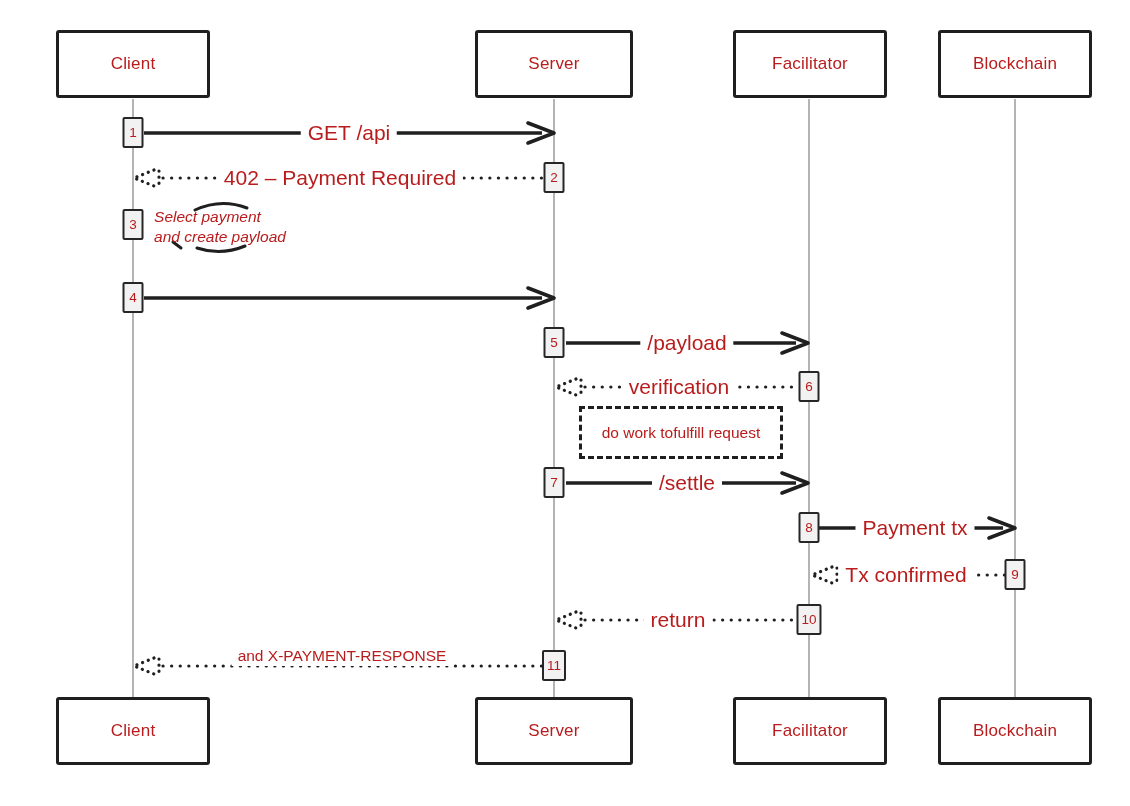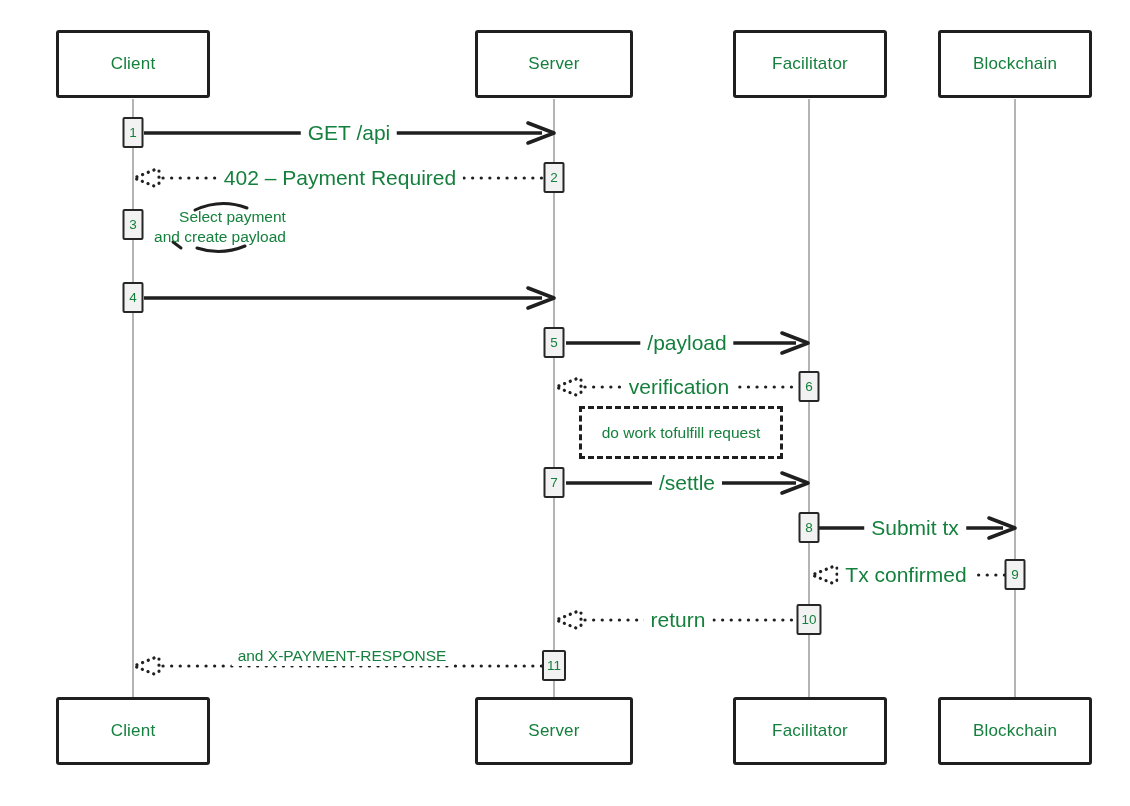--- a/index.html
+++ b/index.html
@@ -1,18 +1,18 @@
 <!DOCTYPE html>
 <html><head>
 <meta charset="utf-8">
 <style>
   html,body { margin:0; padding:0; background:#ffffff; }
   .stage {
     position:relative; width:1130px; height:806px; background:#ffffff;
-    font-family:"Liberation Sans", sans-serif; color:#15803d; overflow:hidden;
+    font-family:"Liberation Sans", sans-serif; color:#b91c1c; overflow:hidden;
   }
   .lifeline { position:absolute; top:99px; height:599px; width:2px; background:#b4b4b4; z-index:1; }
   .pbox {
     position:absolute; box-sizing:border-box; height:68px; background:#ffffff;
     border:3px solid #1f1f1f; border-radius:3px; display:flex; align-items:center;
     justify-content:center; font-size:17px; letter-spacing:0.2px; z-index:5;
   }
   .badge {
     position:absolute; transform:translateX(-50%); box-sizing:border-box;
     min-width:21px; height:31px; padding:0 3px; background:#f2f2f2;
@@ -26,22 +26,22 @@
   .dhead { stroke:#1f1f1f; stroke-width:3.2; fill:none; stroke-linecap:round; stroke-dasharray:0.1 6; }
   .mlabel {
     position:absolute; transform:translateX(-50%); height:22px; line-height:22px;
     font-size:21px; background:#ffffff; padding:0 7px; white-space:nowrap; z-index:3;
   }
   .mblock {
     position:absolute; transform:translateX(-50%); text-align:center; font-size:15.5px;
     line-height:21px; background:#ffffff; padding:0 6px; white-space:nowrap; z-index:3;
   }
   .noteblock {
-    position:absolute; transform:translateX(-50%); text-align:right; font-size:15.5px;
-    line-height:20px; background:transparent; white-space:nowrap; z-index:3;
+    position:absolute; transform:translateX(-50%); text-align:left; font-size:15.5px;
+    line-height:20px; background:transparent; white-space:nowrap; z-index:3;font-style:italic;
   }
   .squiggle { position:absolute; z-index:2; overflow:visible; }
   .sq { stroke:#1f1f1f; stroke-width:3; fill:none; stroke-linecap:round; }
   .workbox {
     position:absolute; left:579px; top:406px; width:204px; height:53px; box-sizing:border-box;
     background:#ffffff; border:3px dashed #1f1f1f; display:flex; 
     align-items:center; justify-content:center; font-size:15.5px; line-height:20px; z-index:3;
   }
 </style>
 </head>
@@ -153,21 +153,21 @@
   </svg>
   <span class="mlabel" style="left:687px;top:472px">/settle</span>
 
   <div class="badge" style="left:809px;top:512px">
       <span>8</span>
     </div>
   <svg class="arrow" style="left:819px;top:515px" width="200" height="26">
     <line class="sline" x1="0" y1="13" x2="184" y2="13"></line>
     <polyline class="shead" points="170,3 196,13 170,23"></polyline>
   </svg>
-  <span class="mlabel" style="left:915px;top:517px">Submit tx</span>
+  <span class="mlabel" style="left:915px;top:517px">Payment tx</span>
 
   <div class="badge" style="left:1015px;top:559px">
       <span>9</span>
     </div>
   <svg class="arrow" style="left:805px;top:562px" width="202" height="26">
     <line class="dline" x1="36" y1="13" x2="200" y2="13"></line>
     <polyline class="dhead" points="27,5 7,13 27,21"></polyline>
     <line class="dhead" x1="32" y1="6" x2="32" y2="20"></line>
   </svg>
   <span class="mlabel" style="left:906px;top:564px">Tx confirmed</span>

